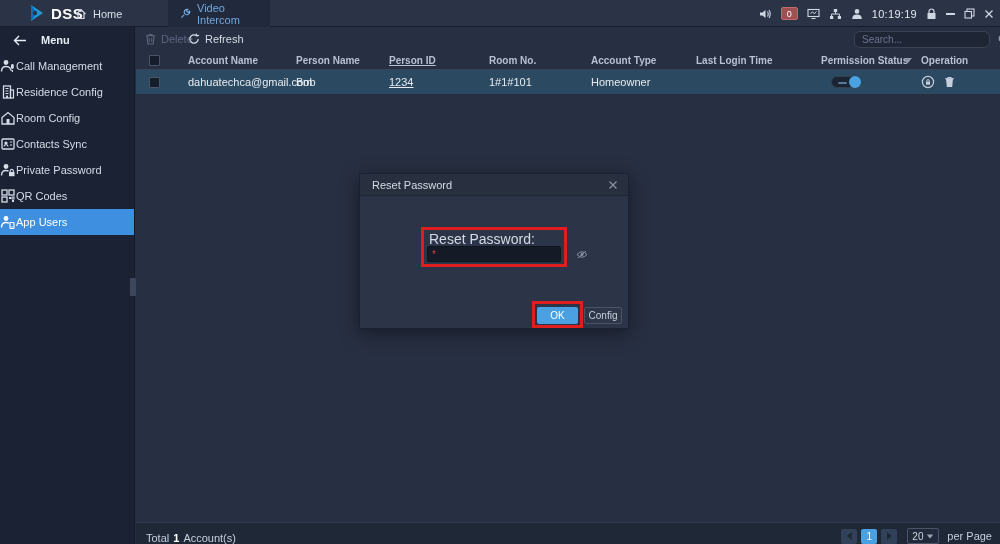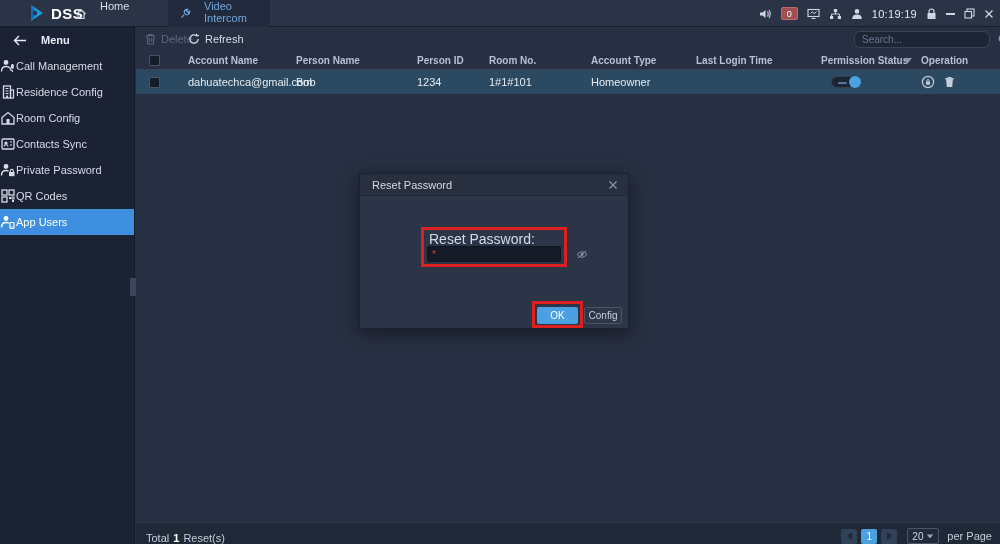--- a/index.html
+++ b/index.html
@@ -4,21 +4,21 @@
 <style>
   * { margin:0; padding:0; box-sizing:border-box; }
   html,body { background:#10151f; }
   body { font-family:"Liberation Sans", sans-serif; }
   .screen { position:relative; width:1000px; height:544px; overflow:hidden; background:#272f42; font-size:11px; color:#dfe5ee; }
 
   
   .topbar { position:absolute; top:0; left:0; width:1000px; height:27px; background:#2b3447; border-bottom:1px solid #161d2b; }
   .logo { position:absolute; left:27px; top:3px; display:flex; align-items:center; gap:4px; }
   .logo-text { font-size:15px; font-weight:bold; color:#ffffff; letter-spacing:.5px; }
-  .tab { position:absolute; top:0; height:27px; display:flex; gap:13px; padding:0 12px; cursor:default; }
+  .tab { position:absolute; top:0; height:27px; display:flex; align-items:center; gap:6px; padding:0 12px; cursor:default; }
   .tab-home { left:63px; color:#d8deea; }
   .tab-active { left:168px; width:102px; background:#212a3c; color:#72a7dd; }
   .top-icons { position:absolute; right:6px; top:0; height:27px; display:flex; align-items:center; gap:9px; }
   .badge { min-width:17px; height:13px; background:#a14f52; border:1px solid #c06a6d; border-radius:2px; color:#fff; font-size:9px; display:flex; align-items:center; justify-content:center; padding:0 3px; }
   .time { font-size:11px; color:#e3e8f0; letter-spacing:.3px; }
   .minbar { display:inline-block; width:9px; height:2px; background:#cfd6e4; }
   .icon { display:inline-flex; align-items:center; justify-content:center; }
 
   
   .sidebar { position:absolute; top:27px; left:0; width:135px; height:517px; background:#1a2233; border-right:1px solid #121927; }
@@ -35,21 +35,21 @@
   .tb-delete { left:9px; color:#5c6781; }
   .tb-refresh { left:52px; color:#d6dce8; }
   .searchbox { position:absolute; right:10px; top:4px; width:136px; height:17px; background:#1e2636; border:1px solid #3a4356; border-radius:6px; display:flex; align-items:center; }
   .searchbox input { flex:1; height:13px; background:transparent; border:none; outline:none; color:#c9d1e0; font-size:10px; padding:0 4px 0 7px; font-family:"Liberation Sans", sans-serif; }
   .searchbox input::placeholder { color:#6b7590; }
   .search-ic { margin-right:5px; }
 
   .thead { position:absolute; top:25px; left:0; width:100%; height:18px; border-bottom:1px solid #39425a; color:#b7c0d4; font-weight:bold; font-size:10px; }
   .trow { position:absolute; top:43px; left:0; width:100%; height:24px; background:#2b4a61; color:#e6ebf2; }
   .cell { position:absolute; top:0; height:100%; display:flex; align-items:center; white-space:nowrap; }
-  .c-cb { left:13px; } .c-0 { left:52px; } .c-1 { left:160px; } .c-2 { left:281px; } .c-3 { left:353px; }
+  .c-cb { left:13px; } .c-0 { left:52px; } .c-1 { left:160px; } .c-2 { left:253px;text-decoration:underline; } .c-3 { left:353px; }
   .c-4 { left:455px; } .c-5 { left:560px; } .c-6 { left:685px; } .c-7 { left:785px; }
   .c-caret { left:768px; }
   .cb { width:11px; height:11px; background:#151c2a; border:1px solid #4a5468; border-radius:1px; }
   .caret-down { width:0; height:0; border-left:4px solid transparent; border-right:4px solid transparent; border-top:5px solid #8d97ac; }
 
   .toggle { position:relative; left:10px; width:30px; height:12px; background:#1a2433; border:1px solid #31404f; border-radius:6px; }
   .toggle .dash { position:absolute; left:6px; top:5px; width:9px; height:2px; background:#56789c; border-radius:1px; }
   .toggle .knob { position:absolute; right:-1px; top:-1px; width:12px; height:12px; background:#4aa2e3; border-radius:50%; }
   .op-ic { margin-right:9px; cursor:pointer; }
 
@@ -351,21 +351,21 @@
               <path d="M2 2.8 L2.8 11 H8.2 L9 2.8 Z" fill="#c6cedd"></path>
             </svg>
         </span>
       </span>
     </div>
 
     <div class="footer">
       <div class="foot-left">
         <span>Total</span>
         <span class="cnt">1</span>
-        <span>Reset(s)</span>
+        <span>Account(s)</span>
       </div>
       <div class="foot-right">
         <span class="pg-btn">
             <span class="tri-l"></span>
           </span>
         <span class="pg-cur">1</span>
         <span class="pg-btn">
             <span class="tri-r"></span>
           </span>
         <span class="pg-select">

